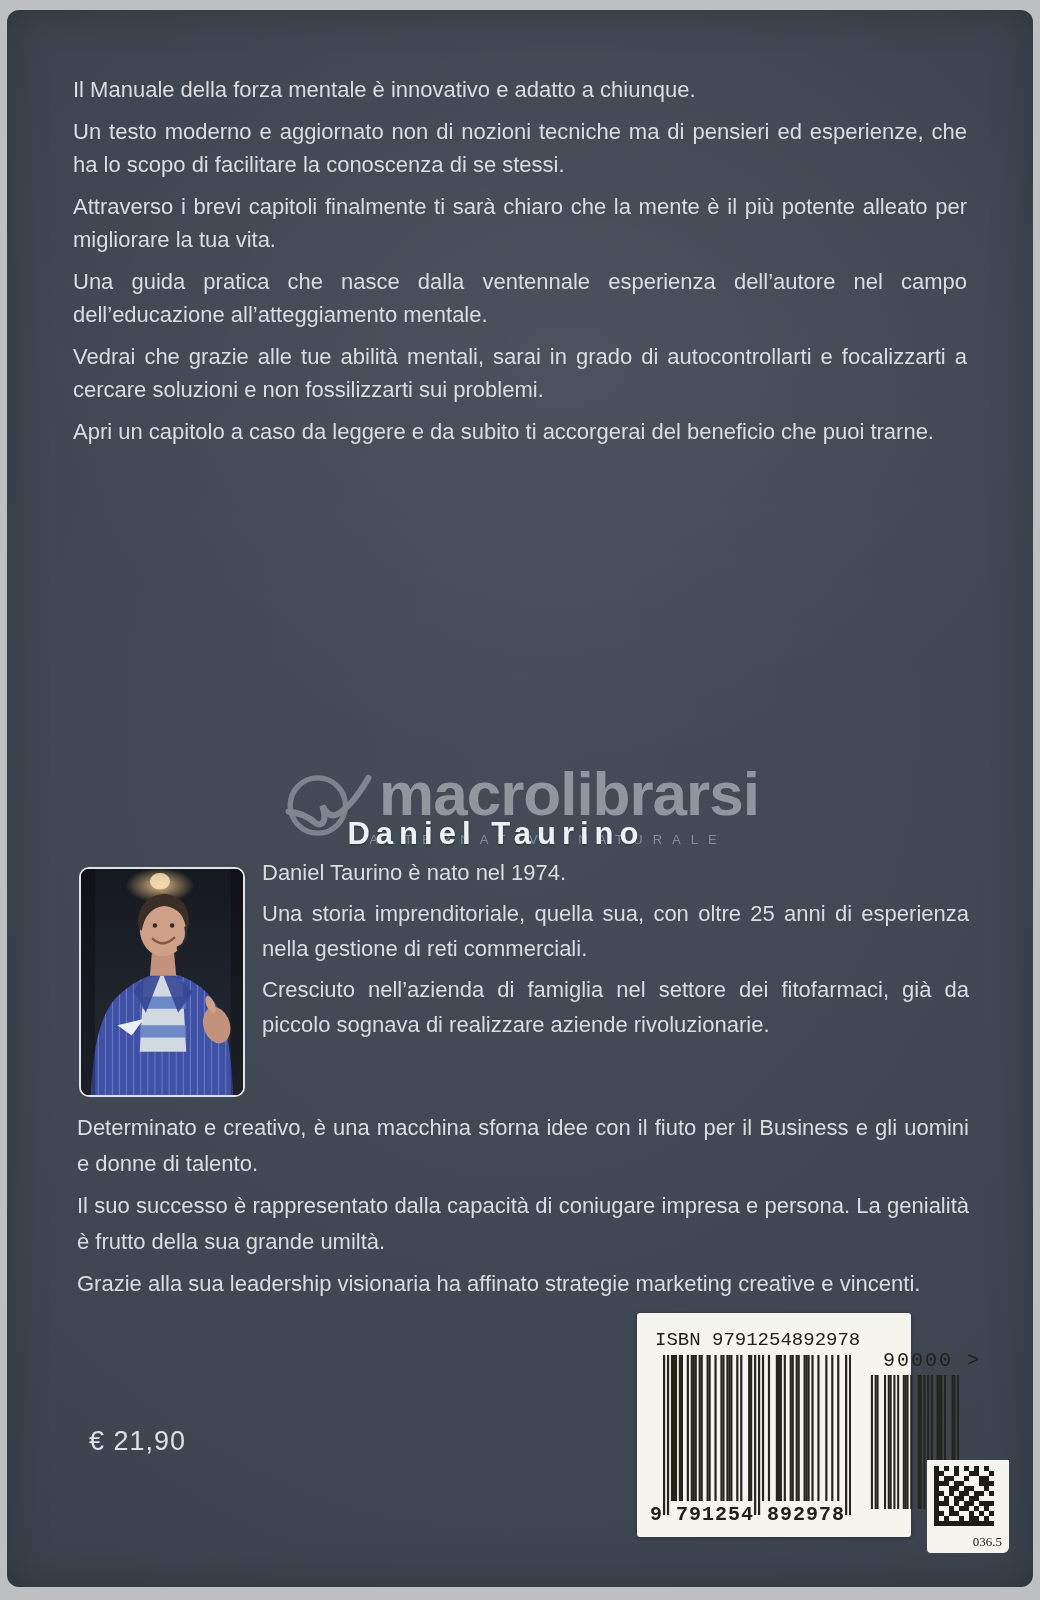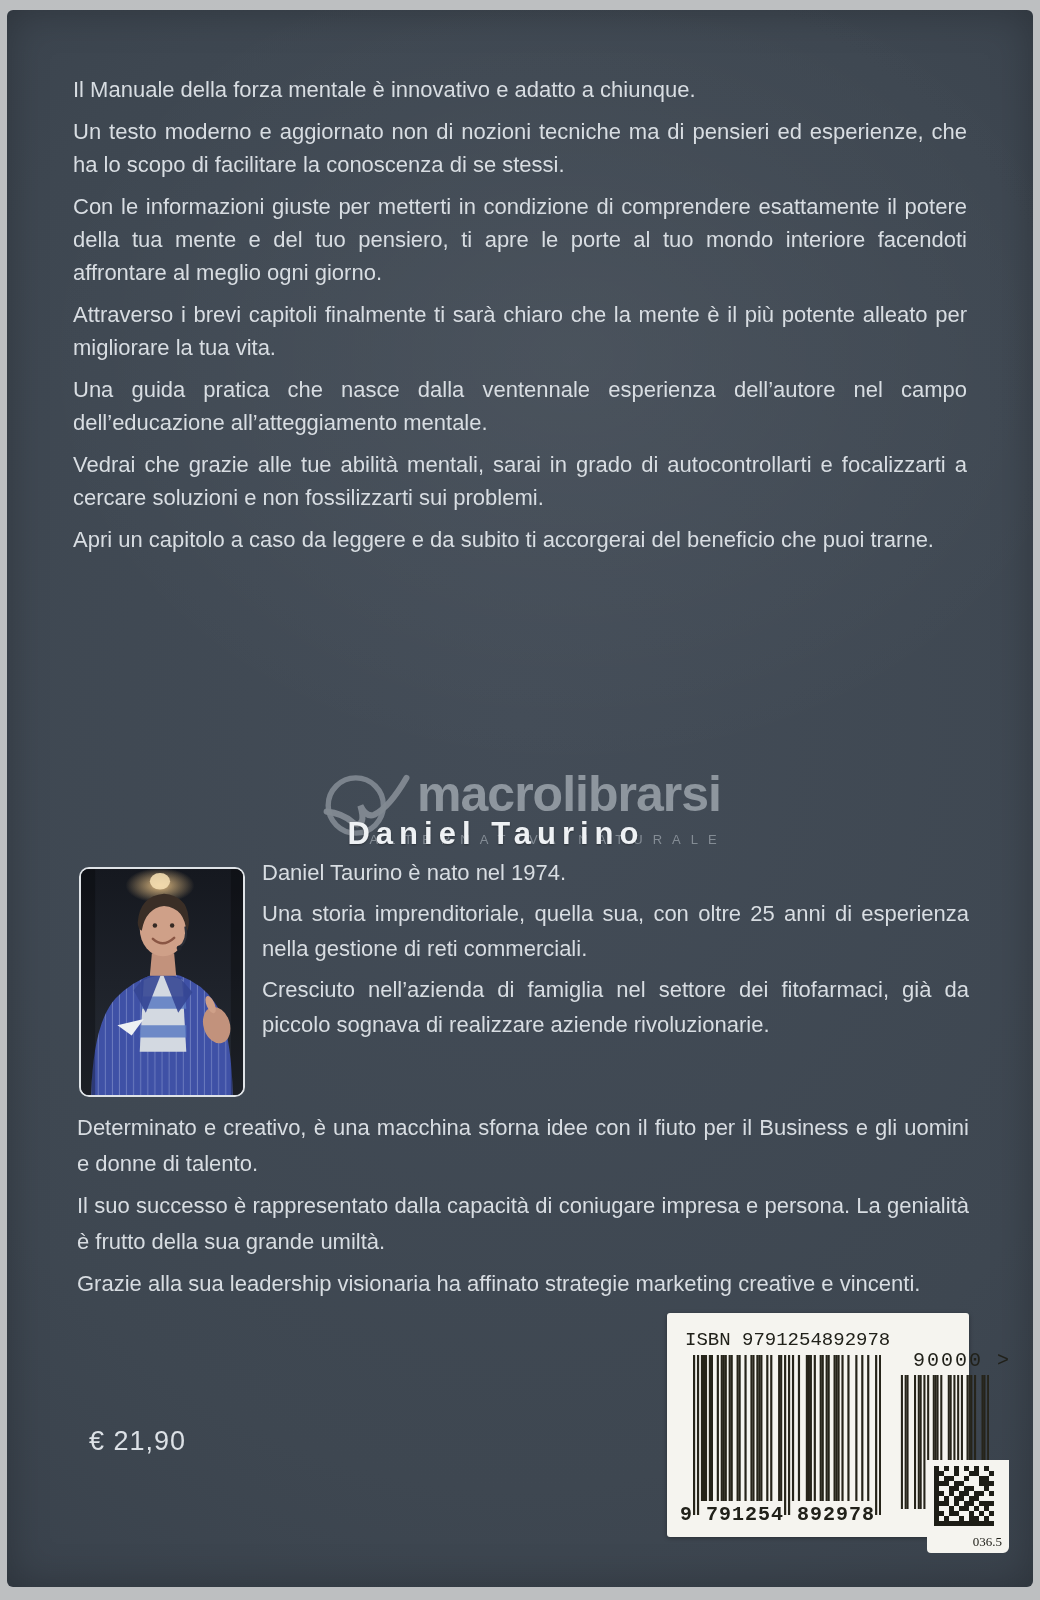--- a/index.html
+++ b/index.html
@@ -9,40 +9,40 @@
     font-family:"Liberation Sans", sans-serif;
     position:relative;
     overflow:hidden;
   }
   .cover{
     position:absolute;
     left:7px; right:7px; top:10px; bottom:13px;
     background:
       radial-gradient(ellipse 900px 700px at 55% 22%, rgba(255,255,255,0.05), rgba(0,0,0,0) 60%),
       radial-gradient(ellipse 1200px 1400px at 50% 45%, #434c57 0%, #3e4751 55%, #353d47 100%);
-    border-radius:6px;
+    border-radius:12px;
     box-shadow: inset 0 0 40px rgba(0,0,0,0.25);
   }
   
   .description{
     position:absolute; left:66px; right:66px; top:63px;
     color:#d8dde2;
     font-size:22px; line-height:33px;
     text-align:justify;
   }
   .description p{ margin:0 0 9px 0; }
   
   .watermark{
     position:absolute; top:756px; left:0; right:0;
     display:flex; justify-content:center; align-items:flex-start;
     z-index:1; pointer-events:none;
   }
   .watermark .mark{ width:92px; height:76px; margin-right:6px; opacity:.85; }
   .wordmark{
-    font-size:50px; font-weight:bold; letter-spacing:-1px;
+    font-size:62px; font-weight:bold; letter-spacing:-1px;
     color:#99a1a9; opacity:.88; line-height:56px;
   }
   .tagline{
     position:absolute; top:822px; left:0; right:0;
     text-align:center; transform:translateX(28px);
     font-size:13px; letter-spacing:10px;
     color:#9aa2aa; opacity:.75; z-index:1;
   }
   .author-name{
     position:absolute; top:806px; left:0; right:0;
@@ -69,24 +69,23 @@
     color:#d8dde2; font-size:22px; line-height:36px; text-align:justify;
   }
   .bio-full p{ margin:0 0 6px 0; }
   
   .price{
     position:absolute; left:82px; top:1416px;
     color:#dce1e6; font-size:27px; letter-spacing:1px;
   }
   
   .barcode-label{
-    position:absolute; left:630px; top:1303px; width:302px; height:224px;
+    position:absolute; left:630px; top:1303px; width:274px; height:224px;
     background:#f5f4ef; border-radius:3px; z-index:4;
     box-shadow:0 1px 4px rgba(0,0,0,0.35);
-    margin-left:30px;
   }
   .barcode-tab{
     position:absolute; left:920px; top:1450px; width:82px; height:93px;
     background:#f5f4ef; border-radius:0 0 6px 4px; z-index:5;
   }
   .isbn-text{
     position:absolute; left:18px; top:16px;
     font-family:"Liberation Mono", monospace;
     font-size:19px; color:#21211a; white-space:nowrap;
   }
@@ -110,21 +109,20 @@
   }
 </style>
 </head>
 <body>
 
 <div class="cover">
 
   <div class="description">
     <p>Il Manuale della forza mentale è innovativo e adatto a chiunque.</p>
     <p>Un testo moderno e aggiornato non di nozioni tecniche ma di pensieri ed esperienze, che ha lo scopo di facilitare la conoscenza di se stessi.</p>
-    <p>Con le informazioni giuste per metterti in condizione di comprendere esattamente il potere della tua mente e del tuo pensiero, ti apre le porte al tuo mondo interiore facendoti affrontare al meglio ogni giorno.</p>
     <p>Attraverso i brevi capitoli finalmente ti sarà chiaro che la mente è il più potente alleato per migliorare la tua vita.</p>
     <p>Una guida pratica che nasce dalla ventennale esperienza dell’autore nel campo dell’educazione all’atteggiamento mentale.</p>
     <p>Vedrai che grazie alle tue abilità mentali, sarai in grado di autocontrollarti e focalizzarti a cercare soluzioni e non fossilizzarti sui problemi.</p>
     <p>Apri un capitolo a caso da leggere e da subito ti accorgerai del beneficio che puoi trarne.</p>
   </div>
 
   <div class="watermark">
     <svg class="mark" viewBox="0 0 120 96">
       <circle cx="48" cy="50" r="36" fill="none" stroke="#8d959d" stroke-width="7" opacity="0.9"></circle>
       <path d="M10 58 Q30 60 44 72 Q52 78 56 70 Q58 64 54 50 Q62 66 72 62 Q92 52 114 14" fill="none" stroke="#8d959d" stroke-width="8" stroke-linecap="round" opacity="0.95"></path>

